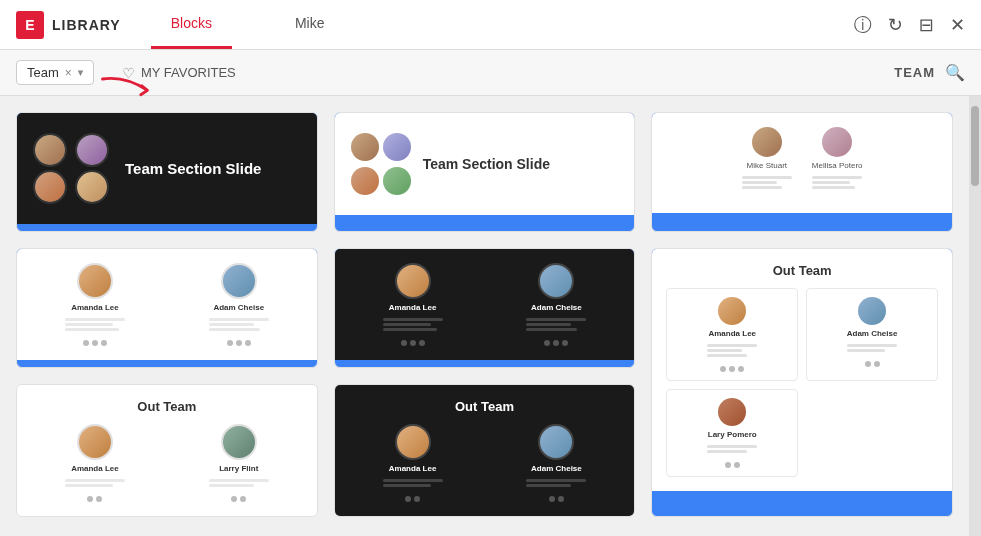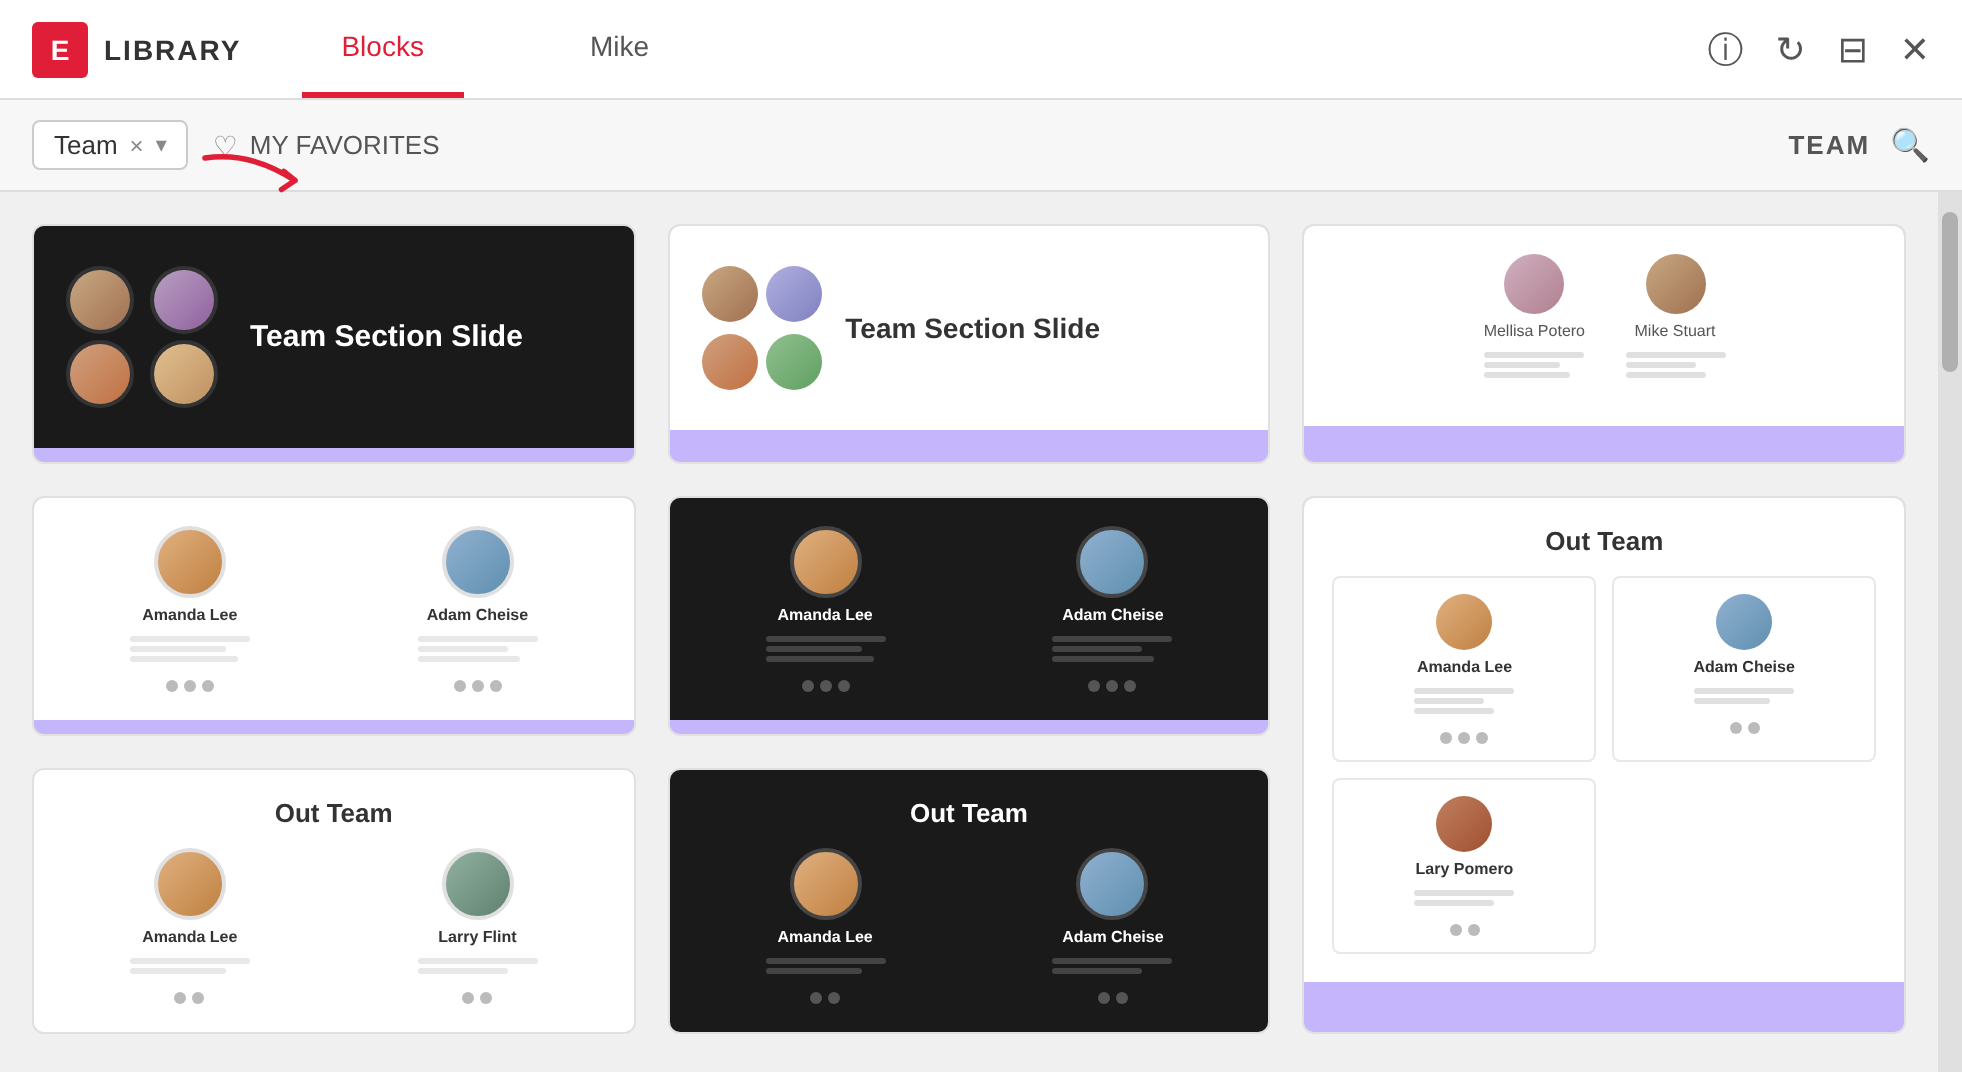--- a/index.html
+++ b/index.html
@@ -71,21 +71,21 @@
       cursor: pointer;
     }
 
     
     .toolbar {
       display: flex;
       align-items: center;
       background: #f7f7f7;
       padding: 10px 16px;
       border-bottom: 1px solid #ddd;
-      gap: 12px;
+      gap: 28px;
     }
     .filter-tag {
       display: flex;
       align-items: center;
       border: 1px solid #ccc;
       border-radius: 4px;
       background: #fff;
       padding: 4px 10px;
       gap: 6px;
       font-size: 13px;
@@ -163,21 +163,21 @@
       height: 80px;
       background: #b0b0b0;
       border-radius: 4px;
       position: absolute;
       top: 10px;
       left: 2px;
     }
 
     
     .card {
-      background: #c4b5fd;
+      background: #3b82f6;
       border-radius: 6px;
       overflow: hidden;
       cursor: pointer;
       border: 1px solid #e0e0e0;
       min-height: 120px;
     }
 
     
     .card1-inner {
       background: #1a1a1a;
@@ -462,35 +462,35 @@
         <div class="card2-text">
           <div class="card2-title">Team Section Slide</div>
         </div>
       </div>
     </div>
 
     <div class="card">
       <div class="card3-inner">
         <div class="two-col-mini">
           <div class="mini-person">
+            <div class="mini-avatar p1"></div>
+            <div class="mini-name">Mike Stuart</div>
+            <div class="mini-lines">
+              <div class="mini-line"></div>
+              <div class="mini-line" style="width:70%"></div>
+              <div class="mini-line" style="width:80%"></div>
+            </div>
+          </div>
+          <div class="mini-person">
             <div class="mini-avatar p2" style="background: linear-gradient(135deg, #d0b0c0, #b08090);"></div>
             <div class="mini-name">Mellisa Potero</div>
             <div class="mini-lines">
               <div class="mini-line"></div>
               <div class="mini-line" style="width:75%"></div>
               <div class="mini-line" style="width:85%"></div>
-            </div>
-          </div>
-          <div class="mini-person">
-            <div class="mini-avatar p1"></div>
-            <div class="mini-name">Mike Stuart</div>
-            <div class="mini-lines">
-              <div class="mini-line"></div>
-              <div class="mini-line" style="width:70%"></div>
-              <div class="mini-line" style="width:80%"></div>
             </div>
           </div>
         </div>
       </div>
     </div>
 
     <div class="card">
       <div class="card4-inner">
         <div class="member-row">
           <div class="member-card">

